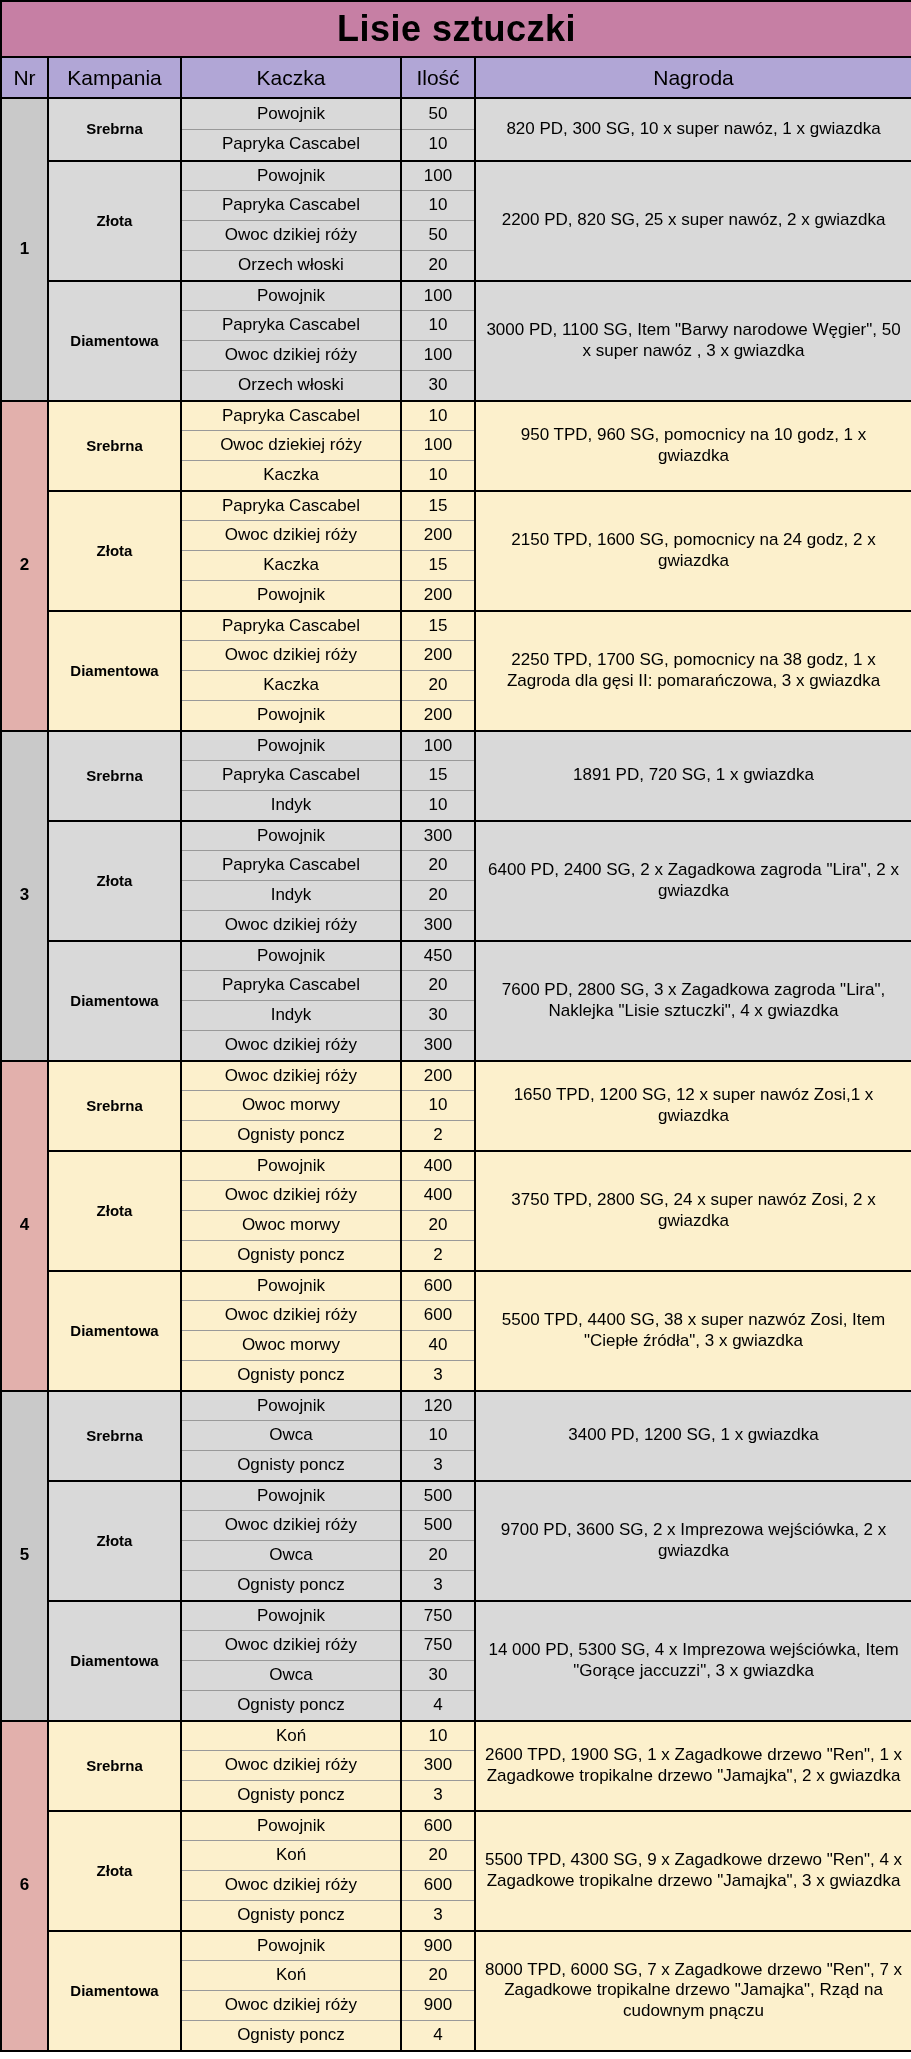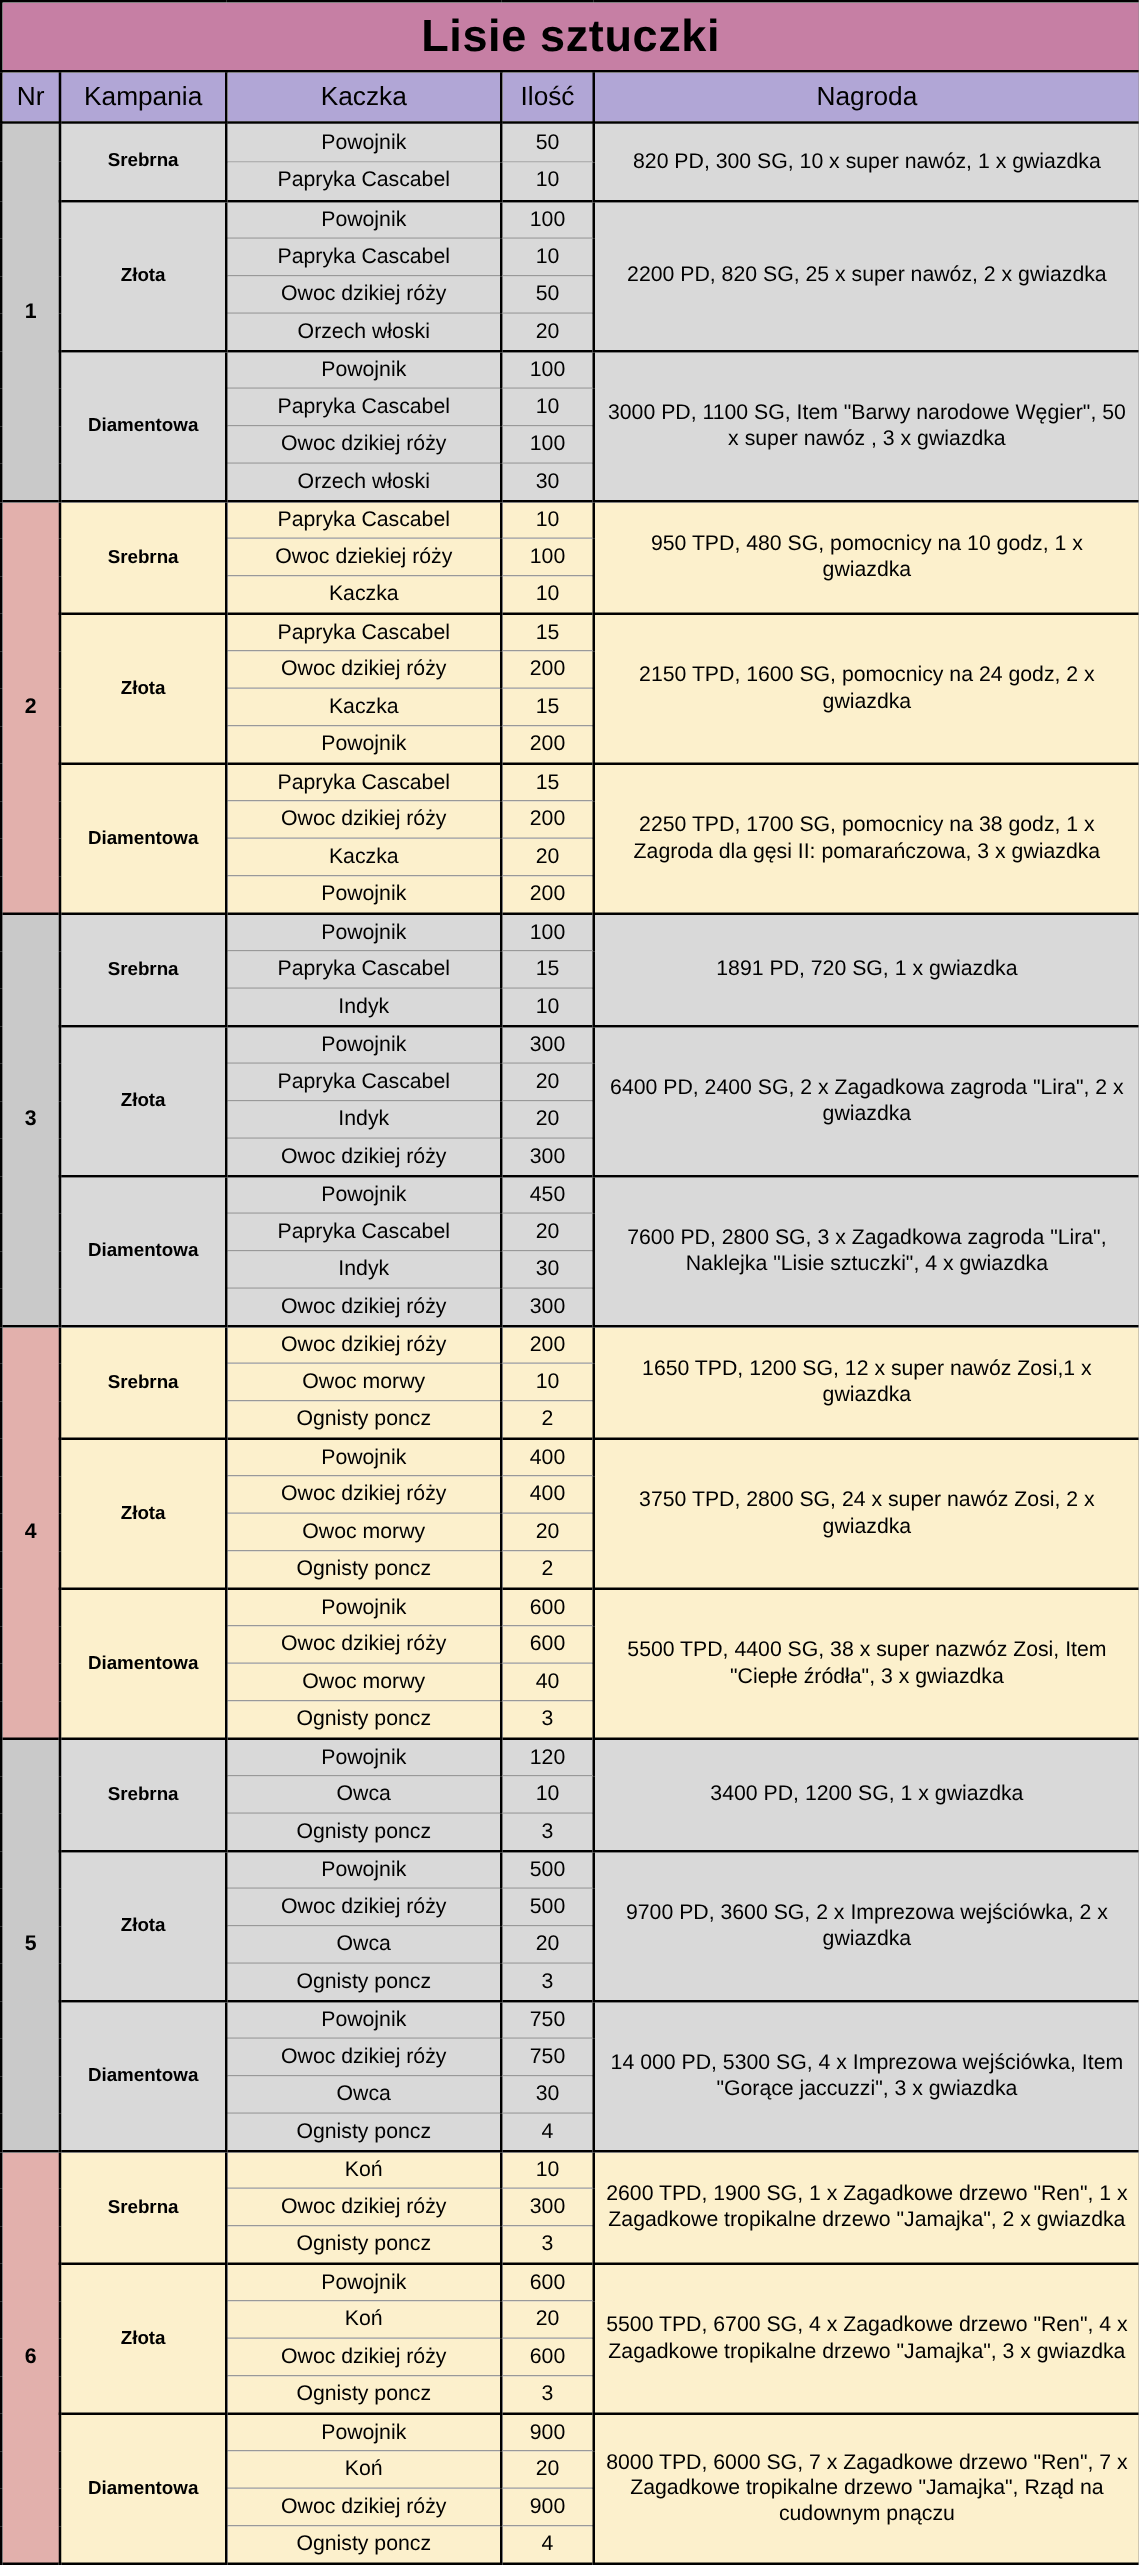--- a/index.html
+++ b/index.html
@@ -105,21 +105,21 @@
         </tr>
         <tr class="g">
           <td class="item">Orzech włoski</td>
           <td class="qty">30</td>
         </tr>
         <tr class="p cs">
           <td class="nr" rowspan="11">2</td>
           <td class="camp" rowspan="3">Srebrna</td>
           <td class="item">Papryka Cascabel</td>
           <td class="qty">10</td>
-          <td class="reward" rowspan="3">950 TPD, 480 SG, pomocnicy na 10 godz, 1 x gwiazdka</td>
+          <td class="reward" rowspan="3">950 TPD, 960 SG, pomocnicy na 10 godz, 1 x gwiazdka</td>
         </tr>
         <tr class="p">
           <td class="item">Owoc dziekiej róży</td>
           <td class="qty">100</td>
         </tr>
         <tr class="p">
           <td class="item">Kaczka</td>
           <td class="qty">10</td>
         </tr>
         <tr class="p cs">
@@ -323,21 +323,21 @@
           <td class="qty">300</td>
         </tr>
         <tr class="p">
           <td class="item">Ognisty poncz</td>
           <td class="qty">3</td>
         </tr>
         <tr class="p cs">
           <td class="camp" rowspan="4">Złota</td>
           <td class="item">Powojnik</td>
           <td class="qty">600</td>
-          <td class="reward" rowspan="4">5500 TPD, 6700 SG, 4 x Zagadkowe drzewo "Ren", 4 x Zagadkowe tropikalne drzewo "Jamajka", 3 x gwiazdka</td>
+          <td class="reward" rowspan="4">5500 TPD, 4300 SG, 9 x Zagadkowe drzewo "Ren", 4 x Zagadkowe tropikalne drzewo "Jamajka", 3 x gwiazdka</td>
         </tr>
         <tr class="p">
           <td class="item">Koń</td>
           <td class="qty">20</td>
         </tr>
         <tr class="p">
           <td class="item">Owoc dzikiej róży</td>
           <td class="qty">600</td>
         </tr>
         <tr class="p">

